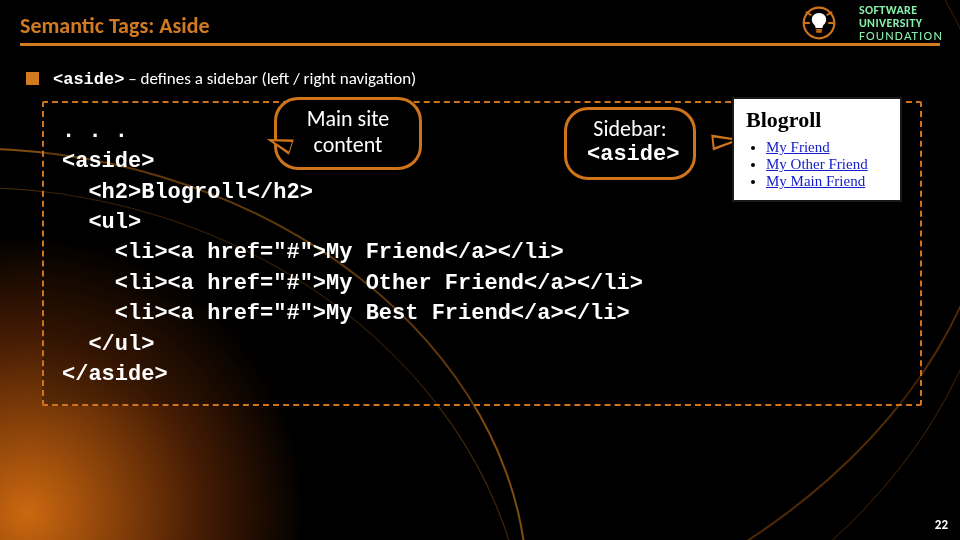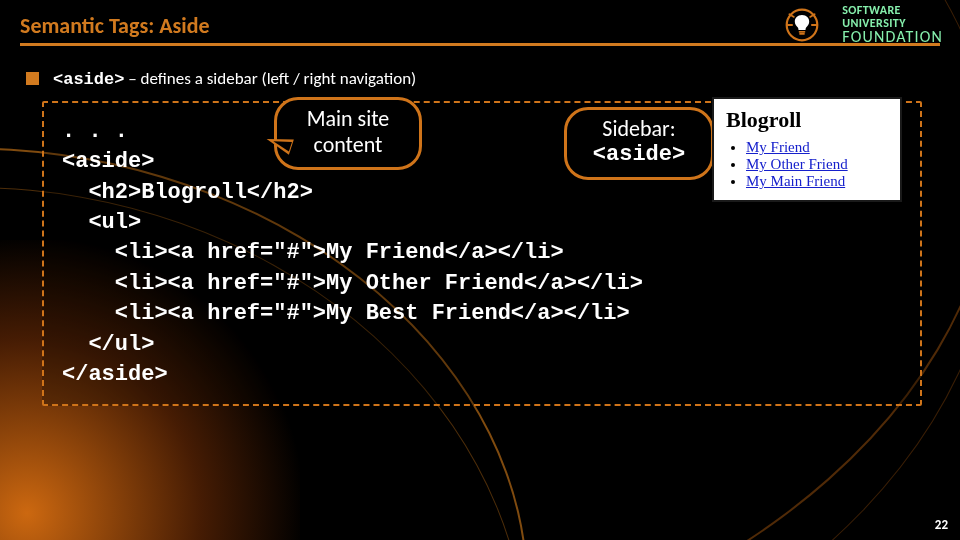--- a/index.html
+++ b/index.html
@@ -71,21 +71,21 @@
     background: #000;
     border: 3px solid #cf741a;
     border-radius: 24px;
     padding: 6px 20px 8px 20px;
     text-align: center;
     font-size: 22px;
     line-height: 1.2;
   }
   .pill .code { font-family: Consolas, "Courier New", monospace; font-weight: 700; }
   .pill1 { top: -6px; left: 230px; width: 148px; }
-  .pill2 { top: 4px; left: 520px; width: 150px; }
+  .pill2 { top: 4px; left: 520px; width: 132px; }
 
   .tail {
     position: absolute;
     width: 0; height: 0;
   }
   .tail1 {
     top: 32px; left: 222px;
     border-top: 8px solid transparent;
     border-bottom: 8px solid transparent;
     border-right: 26px solid #cf741a;
@@ -107,39 +107,39 @@
   .tail2::after{
     content:""; position:absolute; left:-28px; top:-5px;
     border-top: 5px solid transparent;
     border-bottom: 5px solid transparent;
     border-left: 20px solid #000;
   }
 
   .preview {
     position: absolute;
     top: -6px; right: 18px;
-    width: 190px;
+    width: 170px;
     background: #fff;
     color: #000;
     border: 2px solid #1a1a1a;
     padding: 8px 10px 10px 12px;
     font-family: "Times New Roman", Georgia, serif;
   }
   .preview h2 { font-size: 22px; font-weight: 800; margin-bottom: 6px; }
   .preview ul { padding-left: 20px; font-size: 15px; }
   .preview li { color: #000; }
   .preview a { color: #1620cc; text-decoration: underline; }
 
   .logo {
     position: absolute; top: 4px; right: 17px; z-index: 2;
     display: flex; align-items: center; gap: 22px;
     color: #86efac;
   }
   .logo-text { text-align: left; font-weight: 700; font-size: 12px; letter-spacing: .4px; line-height: 1.05; }
-  .logo-text .f { font-weight: 400; font-size: 16px; letter-spacing: 1.2px; text-align: center; }
+  .logo-text .f { font-weight: 400; font-size: 13px; letter-spacing: 1.2px; text-align: center; }
   .bulb {
     width: 36px; height: 36px; position: relative;
   }
   .bulb svg { width: 36px; height: 36px; }
 
   .pagenum {
     position: absolute; right: 12px; bottom: 8px;
     font-size: 13px; font-weight: 700; color: #fff;
   }
 </style>

